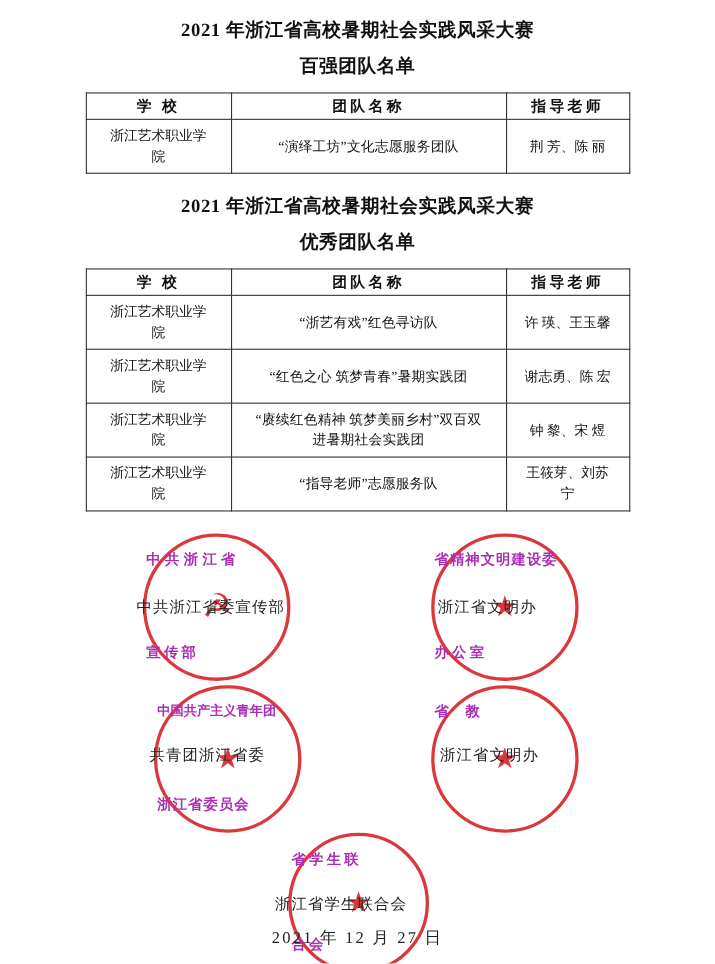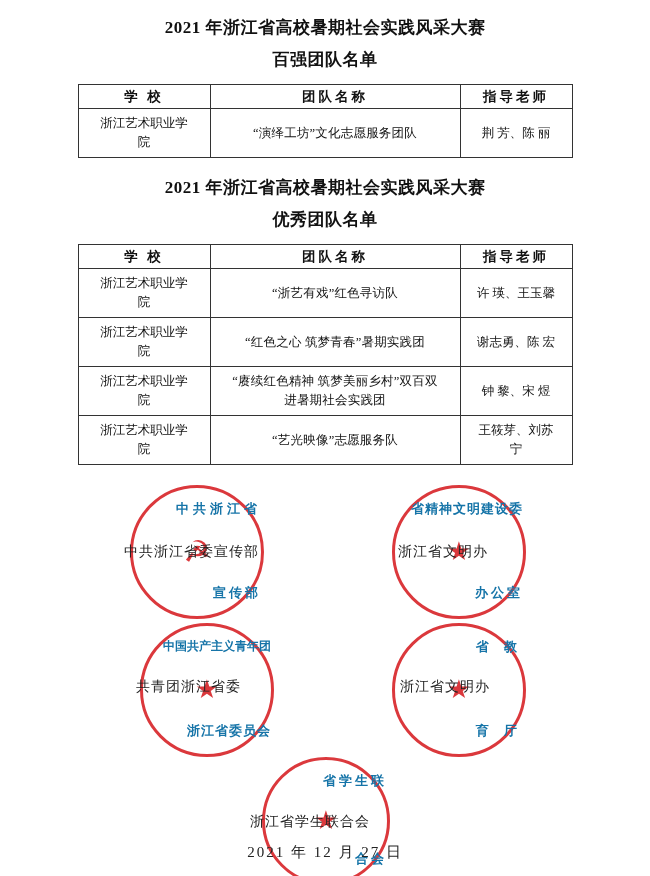--- a/index.html
+++ b/index.html
@@ -80,23 +80,23 @@
     border: 3.5px solid #d8282c;
     border-radius: 50%;
     color: #d8282c;
     opacity: 0.92;
   }
   .stamp .arc-text,
   .stamp .bottom-text {
     position: absolute;
     left: 0;
     width: 100%;
-    text-align: right;
+    text-align: left;
     font-weight: bold;
-    color: #0369a1;
+    color: #a21caf;
     font-family: "Liberation Serif", "DejaVu Serif", serif;
   }
   .stamp .arc-text {
     top: 12px;
     font-size: 13px;
     letter-spacing: 4px;
   }
   .stamp .bottom-text {
     bottom: 14px;
     font-size: 13px;
@@ -200,21 +200,21 @@
           <td class="cell-team">“红色之心 筑梦青春”暑期实践团</td>
           <td>谢志勇、陈 宏</td>
         </tr>
         <tr>
           <td>浙江艺术职业学院</td>
           <td class="cell-team">“赓续红色精神 筑梦美丽乡村”双百双进暑期社会实践团</td>
           <td>钟 黎、宋 煜</td>
         </tr>
         <tr>
           <td>浙江艺术职业学院</td>
-          <td class="cell-team">“艺光映像”志愿服务队</td>
+          <td class="cell-team">“指导老师”志愿服务队</td>
           <td>王筱芽、刘苏宁</td>
         </tr>
       </tbody>
     </table>
   </div>
 
   <div class="stamps">
 
     <div class="stamp" style="left:130px; top:10px; width:128px; height:128px;">
       <div class="arc-text">中共浙江省</div>
@@ -230,21 +230,20 @@
 
     <div class="stamp" style="left:140px; top:148px; width:128px; height:128px;">
       <div class="arc-text" style="letter-spacing:0px; font-size:12px;">中国共产主义青年团</div>
       <div class="star">★</div>
       <div class="bottom-text" style="letter-spacing:1px;">浙江省委员会</div>
     </div>
 
     <div class="stamp" style="left:392px; top:148px; width:128px; height:128px;">
       <div class="arc-text" style="letter-spacing:6px;">省 教</div>
       <div class="star">★</div>
-      <div class="bottom-text" style="letter-spacing:6px;">育 厅</div>
     </div>
 
     <div class="stamp" style="left:262px; top:282px; width:122px; height:122px;">
       <div class="arc-text" style="letter-spacing:3px;">省学生联</div>
       <div class="star">★</div>
       <div class="bottom-text">合会</div>
     </div>
 
     <div class="sign-line" style="left:124px; top:68px;">中共浙江省委宣传部</div>
     <div class="sign-line" style="left:398px; top:68px;">浙江省文明办</div>

